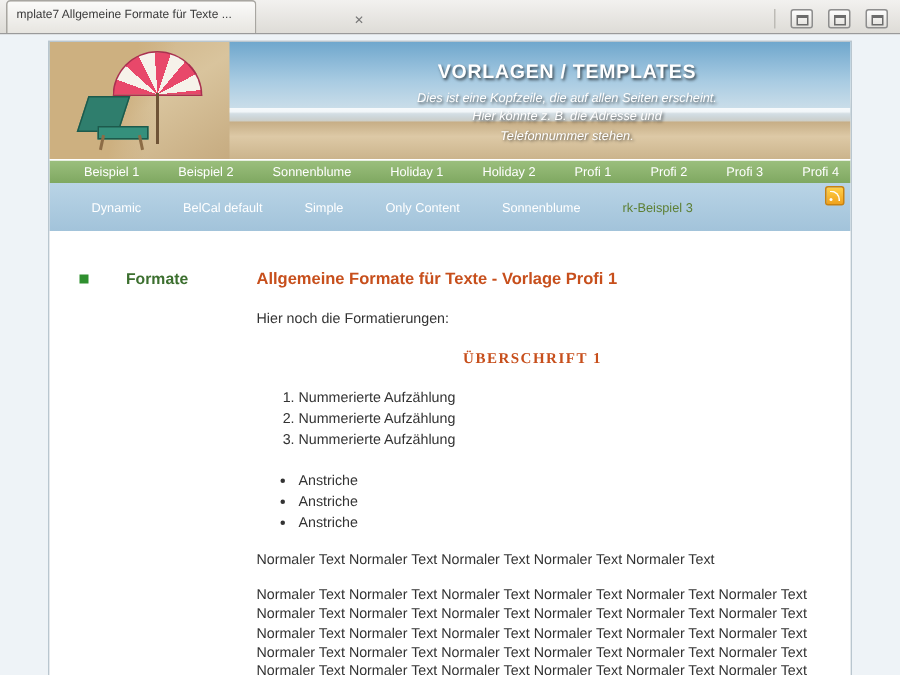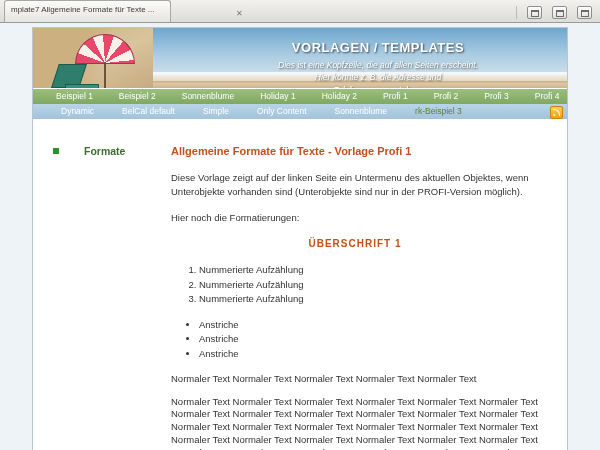--- a/index.html
+++ b/index.html
@@ -96,21 +96,21 @@
     height: 424px;
     background: #ffffff;
     border: 1px solid #b9c6cf;
     box-sizing: border-box;
     overflow: hidden;
   }
 
   
   .banner {
     position: relative;
-    height: 60px;
+    height: 78px;
     overflow: hidden;
     background:
       linear-gradient(to bottom,
         #7fb3d6 0%, #9cc6e2 22%, #bcd9ec 38%,
         #c9d7e0 47%, #a9bfcb 54%, #8aa5b4 62%,
         #cdbb9c 72%, #d8c6a6 82%, #cbb793 100%);
   }
   
   .banner .sea {
     position: absolute;
@@ -230,21 +230,21 @@
   }
   .menu1 a {
     color: #ffffff;
     font-size: 8.5px;
     text-decoration: none;
     padding: 12px 13px;
     white-space: nowrap;
     line-height: 15px;
   }
   .menu2 {
-    height: 15px;
+    height: 32px;
     background: linear-gradient(#b9d4e6, #a2c3da);
     display: flex;
     align-items: center;
     padding-left: 14px;
     position: relative;
   }
   .menu2 a {
     color: #ffffff;
     font-size: 8.5px;
     text-decoration: none;
@@ -325,20 +325,21 @@
     line-height: 1.45;
     color: #333;
   }
   .center-head {
     text-align: center;
     font-size: 10px;
     font-weight: bold;
     color: #c74f1c;
     letter-spacing: 1px;
     margin: 14px 0 14px 0;
+    font-family: Liberation Serif, serif;
   }
   .h2 {
     font-size: 9.5px;
     font-weight: bold;
     color: #c74f1c;
     margin: 0 0 2px 0;
   }
   .h3 {
     font-size: 9px;
     font-weight: bold;
@@ -431,21 +432,20 @@
 
       <div class="left-col">
         <div class="nav-item">
           <span class="bullet-sq"></span>
           <span>Formate</span>
         </div>
       </div>
 
       <div class="main-col">
         <h1 class="doc-title">Allgemeine Formate für Texte - Vorlage Profi 1</h1>
-        <p class="para">Diese Vorlage zeigt auf der linken Seite ein Untermenu des aktuellen Objektes, wenn Unterobjekte vorhanden sind (Unterobjekte sind nur in der PROFI-Version möglich).</p>
         <p class="para">Hier noch die Formatierungen:</p>
 
         <div class="center-head">ÜBERSCHRIFT 1</div>
 
 
         <ol class="num">
           <li>Nummerierte Aufzählung</li>
           <li>Nummerierte Aufzählung</li>
           <li>Nummerierte Aufzählung</li>
         </ol>

